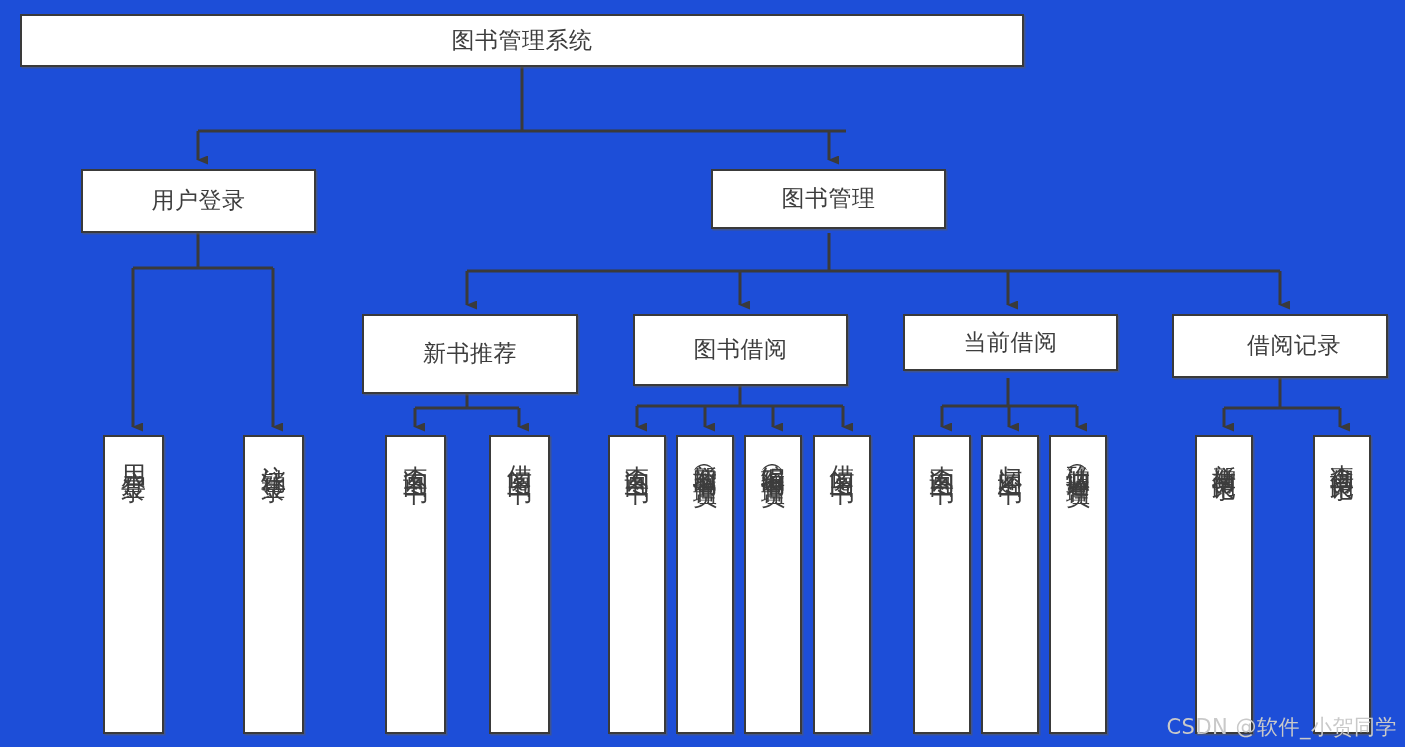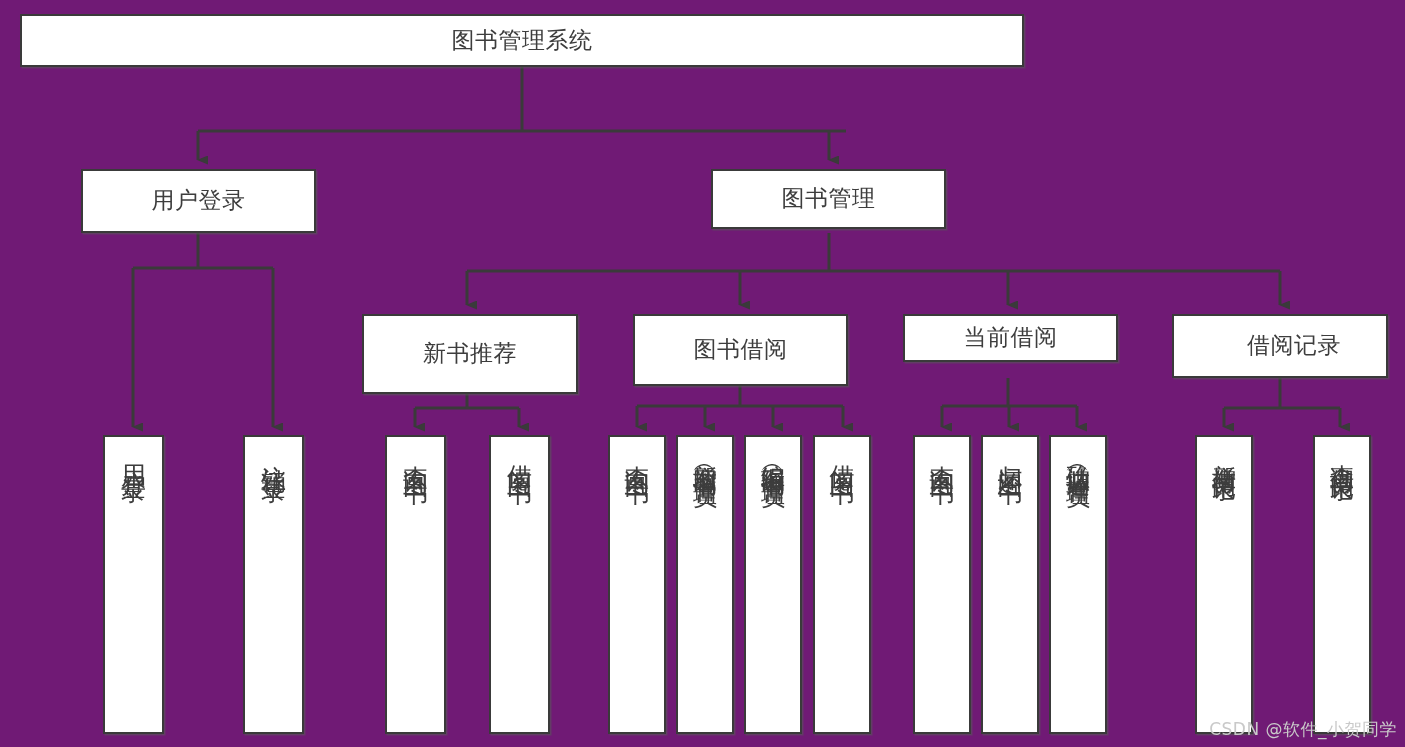--- a/index.html
+++ b/index.html
@@ -7,21 +7,21 @@
     padding: 0;
     background: #ffffff;
   }
   body {
     font-family: "DejaVu Sans", "Liberation Sans", sans-serif;
   }
   #diagram-root {
     position: relative;
     width: 1405px;
     height: 747px;
-    background: #701a75;
+    background: #1d4ed8;
     overflow: hidden;
   }
   svg#edges {
     position: absolute;
     left: 0;
     top: 0;
     width: 1405px;
     height: 747px;
     pointer-events: none;
   }
@@ -60,21 +60,21 @@
     white-space: nowrap;
   }
   .node.vert.narrow .label {
     font-size: 24px;
     letter-spacing: 3px;
   }
   #watermark {
     position: absolute;
     right: 8px;
     bottom: 6px;
-    font-size: 17px;
+    font-size: 21px;
     color: #c9c9c9;
     letter-spacing: 0.5px;
     user-select: none;
   }
 </style>
 </head>
 <body>
 
 <div id="diagram-root">
 
@@ -138,21 +138,21 @@
   <div class="node horiz" style="left:711px; top:169px; width:235px; height:60px;">
     <span class="label">图书管理</span>
   </div>
 
   <div class="node horiz" style="left:362px; top:314px; width:216px; height:80px;">
     <span class="label">新书推荐</span>
   </div>
   <div class="node horiz" style="left:633px; top:314px; width:215px; height:72px;">
     <span class="label">图书借阅</span>
   </div>
-  <div class="node horiz" style="left:903px; top:314px; width:215px; height:48px;align-items:center;">
+  <div class="node horiz" style="left:903px; top:314px; width:215px; height:57px;align-items:center;">
     <span class="label">当前借阅</span>
   </div>
   <div class="node horiz" style="left:1172px; top:314px; width:216px; height:64px;padding-left:28px;">
     <span class="label">借阅记录</span>
   </div>
 
   <div class="node vert" style="left:103px; top:435px; width:61px; height:299px;">
     <span class="label">用户登录</span>
   </div>
   <div class="node vert" style="left:243px; top:435px; width:61px; height:299px;">

